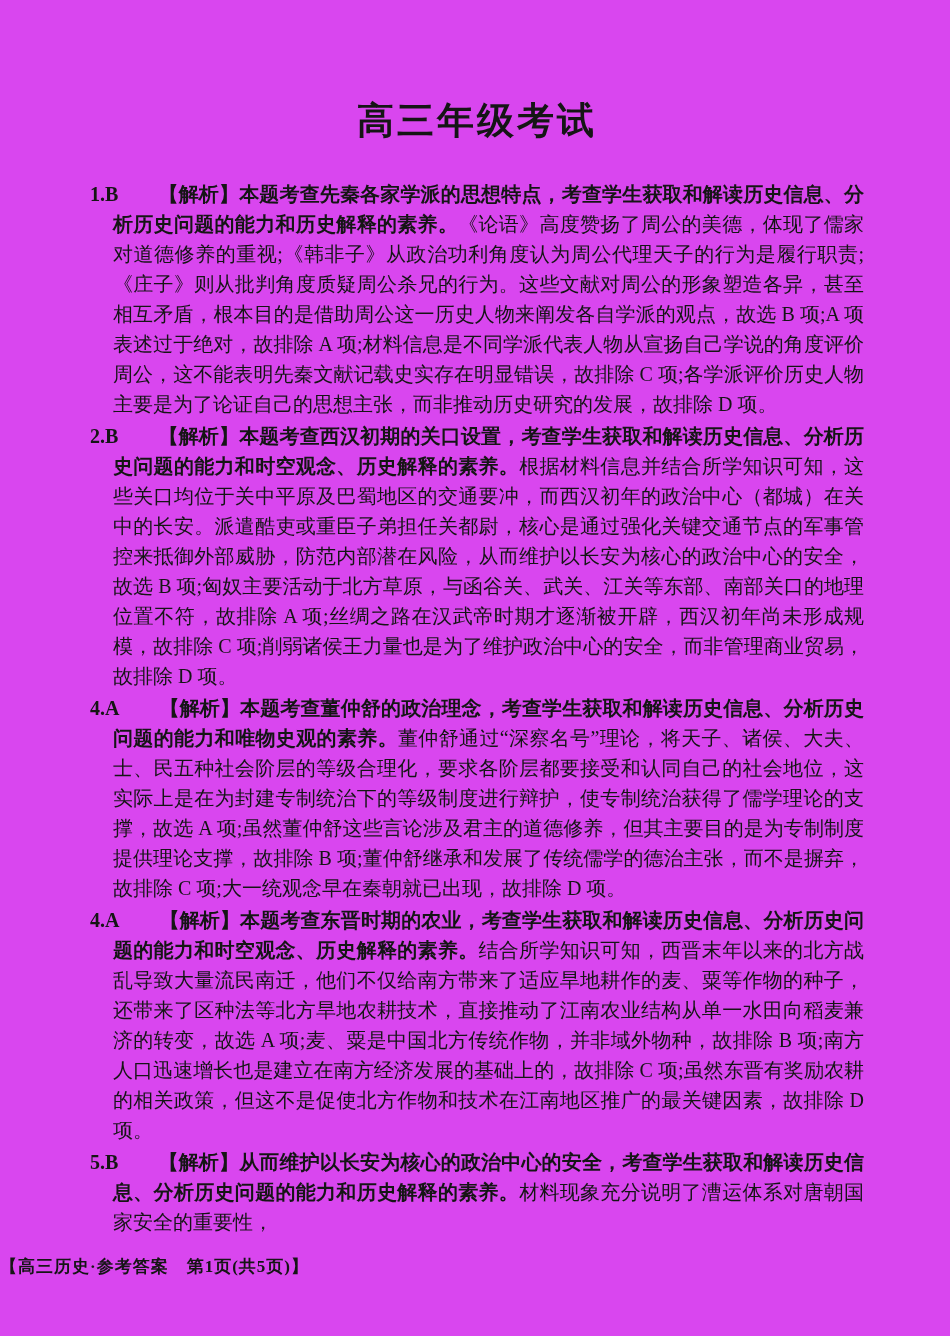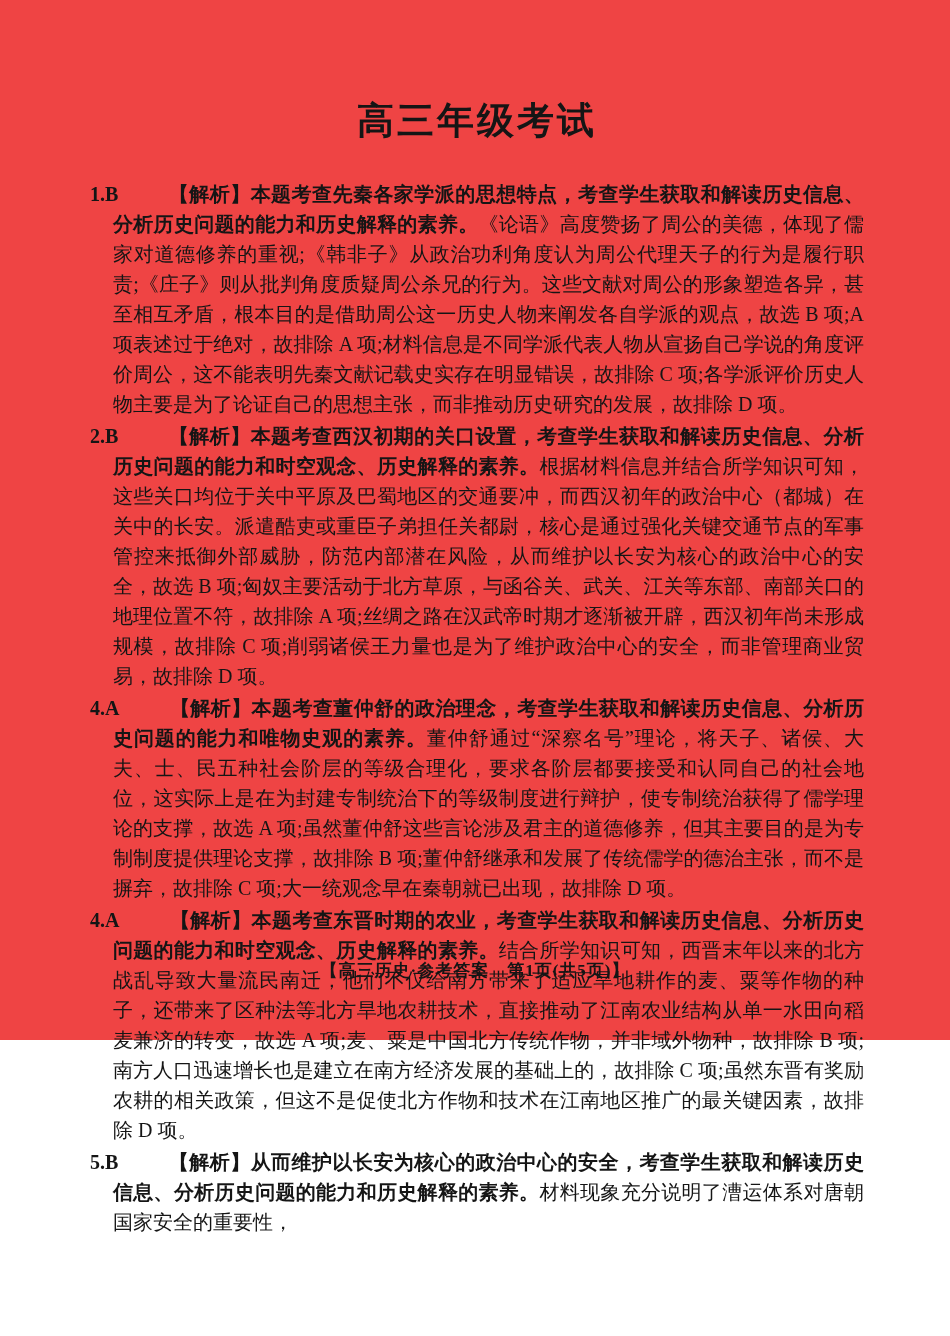--- a/index.html
+++ b/index.html
@@ -6,22 +6,22 @@
   html, body { background: #ffffff; }
   body {
     width: 950px; height: 1336px;
     font-family: "Liberation Serif", "DejaVu Serif", serif;
     color: #151515;
     position: relative;
     overflow: hidden;
   }
   .page {
     position: relative;
-    width: 950px; height: 1040px;
-    background: #ef4444;
+    width: 950px; height: 1336px;
+    background: #d946ef;
     padding: 96px 86px 0 90px;
   }
   .title-block { text-align: center; }
   .title-line {
     font-size: 37px;
     font-weight: 700;
     line-height: 49px;
     letter-spacing: 3px;
   }
   .content { margin-top: 34px; }
@@ -30,30 +30,28 @@
     line-height: 30px;
     text-align: justify;
     padding-left: 23px;
     text-indent: -23px;
     margin-top: 2px;
     word-break: break-all;
   }
   .answer-item:first-child { margin-top: 0; }
   .answer-number {
     font-weight: 700;
-    margin-right: 10px;
     white-space: nowrap;
   }
   .answer-intro { font-weight: 700; margin-left: 40px; }
   .answer-body { font-weight: 400; }
   .footer {
     position: absolute;
     left: 0; bottom: 58px;
     width: 100%;
-    text-align: center;
     font-size: 17px;
     font-weight: 700;
     letter-spacing: 1px;
   }
 </style>
 </head>
 <body>
 
 <div class="page">
 

